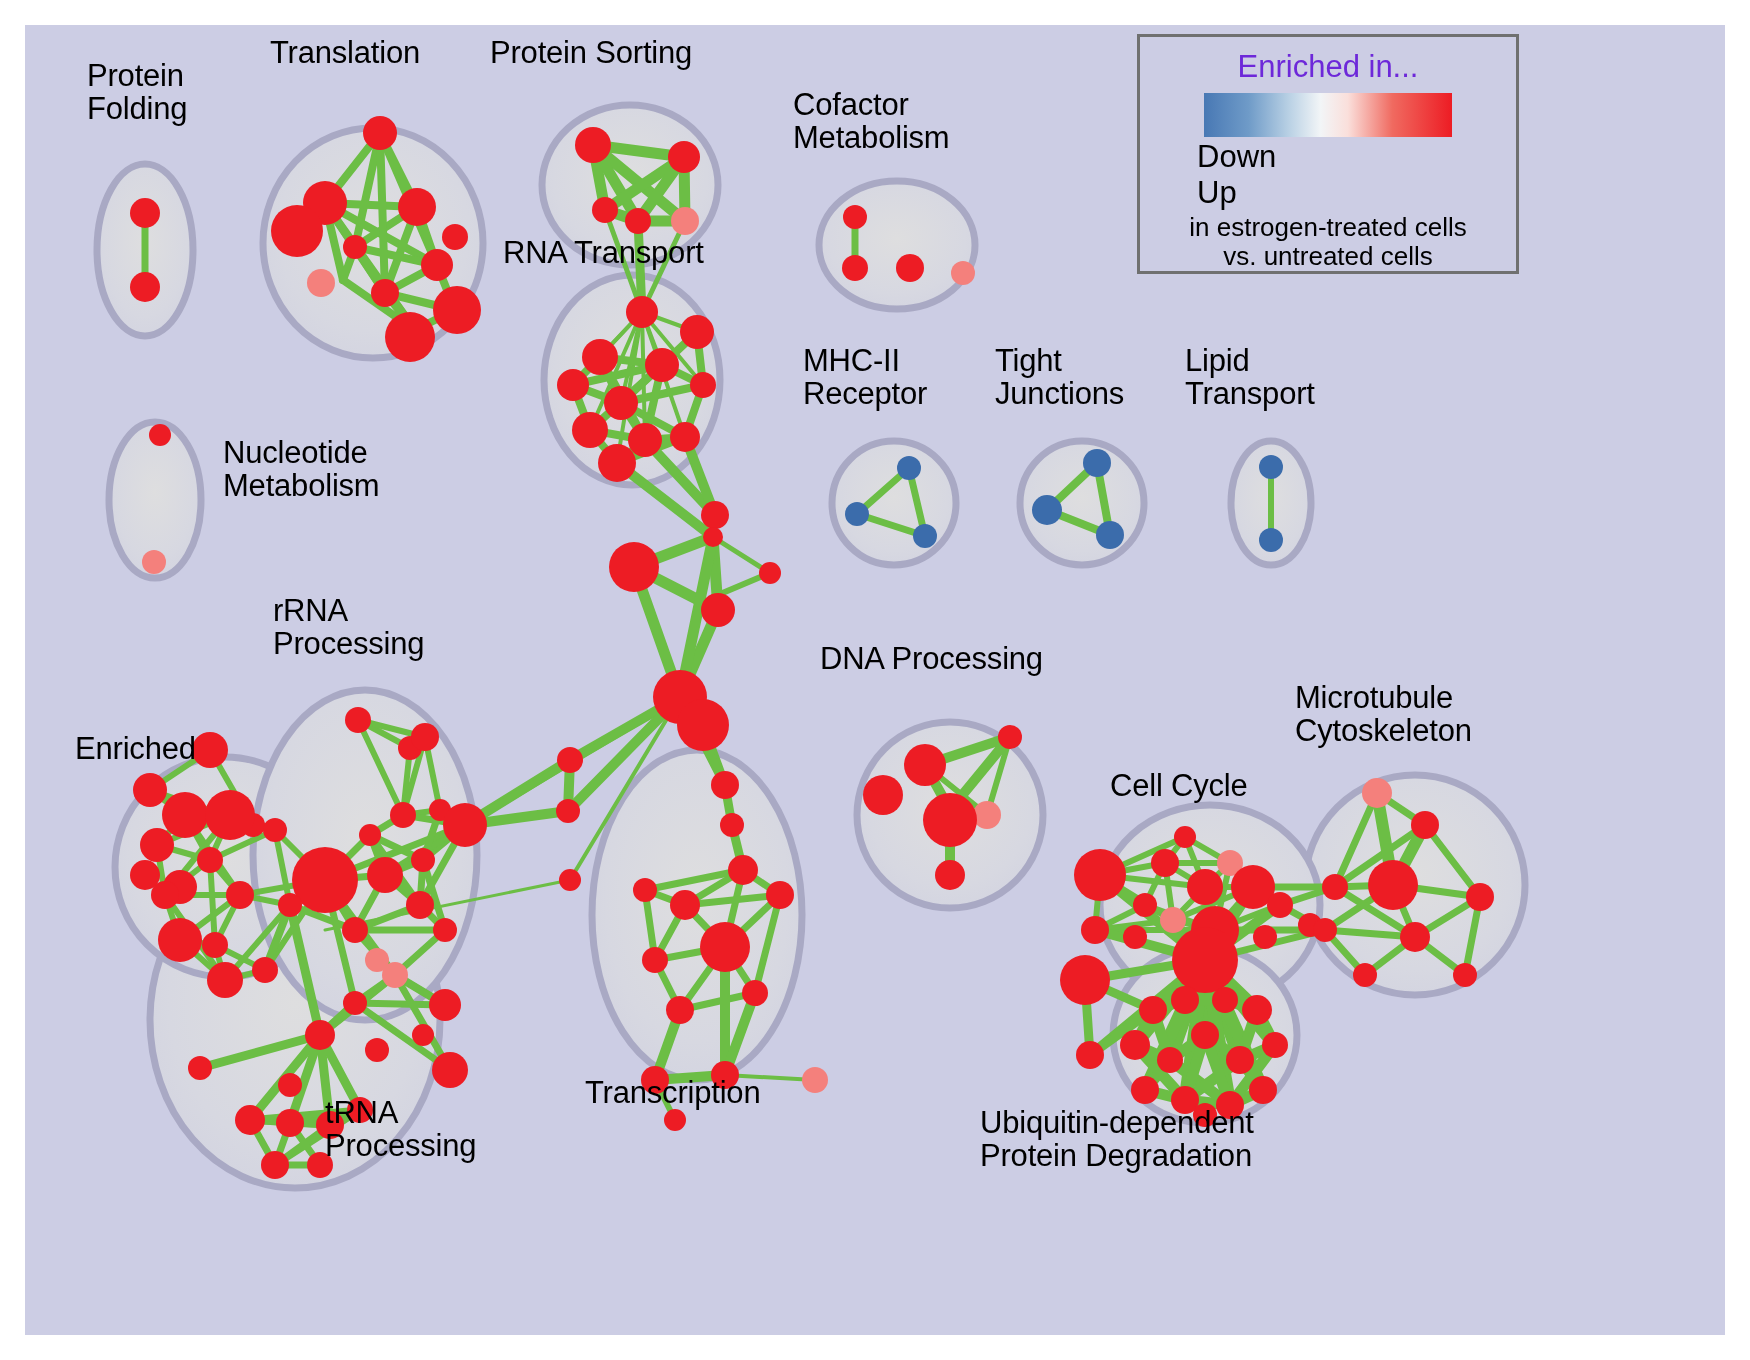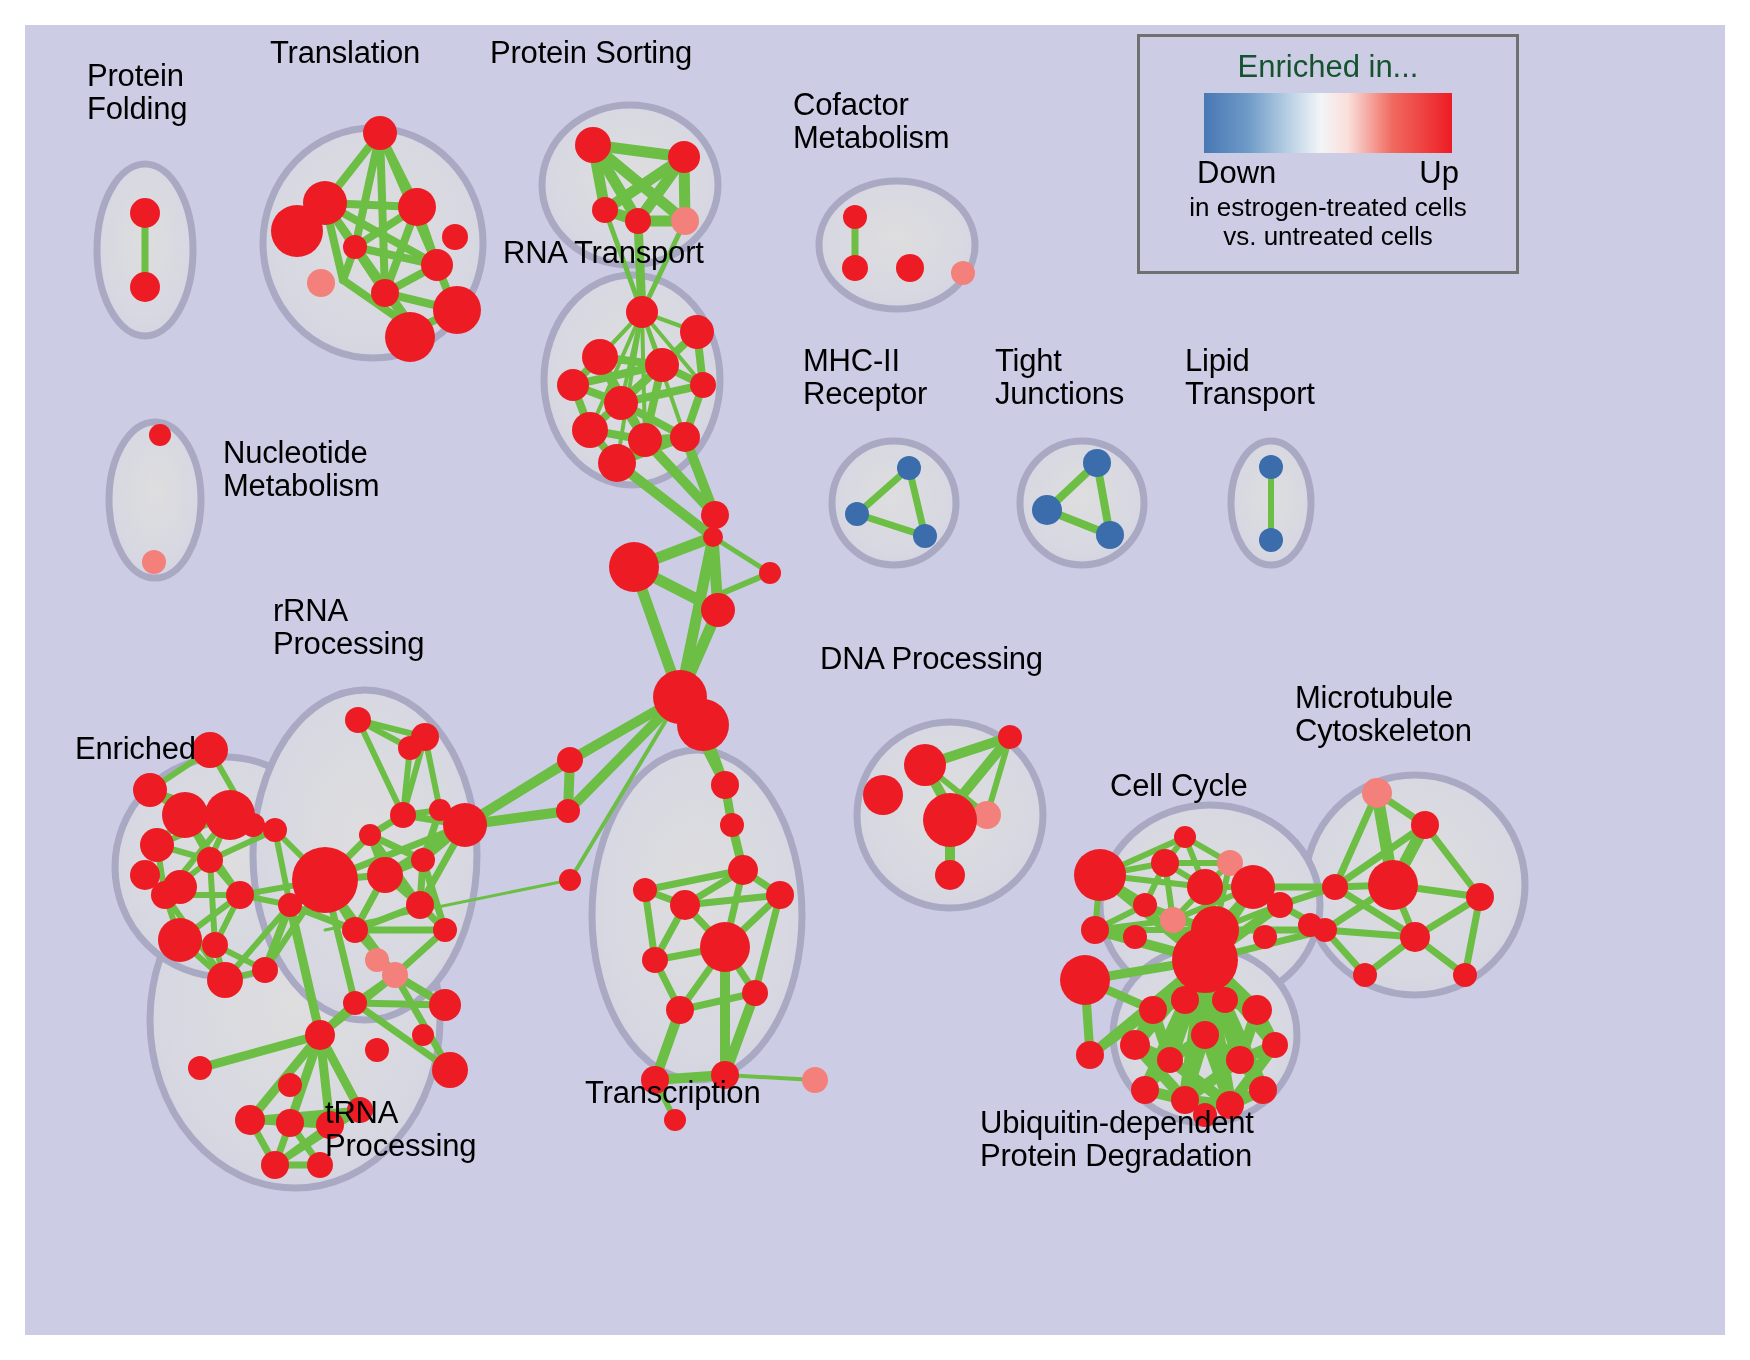--- a/index.html
+++ b/index.html
@@ -35,30 +35,30 @@
     position:absolute;
     left:1112px; top:9px;
     width:382px; height:240px;
     background:#cccde4;
     border:3px solid #6f7070;
     box-sizing:border-box;
     display:flex;flex-direction:column;align-items:center;
     padding-top:12px;
   }
   #legend-title{
-    font-size:31px;color:#14532d;font-family:"Liberation Sans",sans-serif;
+    font-size:31px;color:#6d28d9;font-family:"Liberation Sans",sans-serif;
   }
   #legend-bar{
     margin-top:8px;
     width:248px;height:60px;
     background:linear-gradient(to right,#4878b4 0%,#6f9bc8 18%,#b8d0e4 34%,#f2f5f7 47%,#fadfdb 58%,#f06a60 76%,#ed1c24 100%);
   }
   #legend-ends{
     width:262px;display:flex;justify-content:space-between;
-    margin-top:2px;font-size:31px;color:#000;
+    margin-top:2px;font-size:31px;color:#000;flex-direction:column;
   }
   #legend-sub{
     margin-top:2px;text-align:center;font-size:26px;color:#000;line-height:1.12;
   }
   #legend-sub div{white-space:nowrap;}
 </style>
 </head>
 <body>
 
 <div id="stage">

